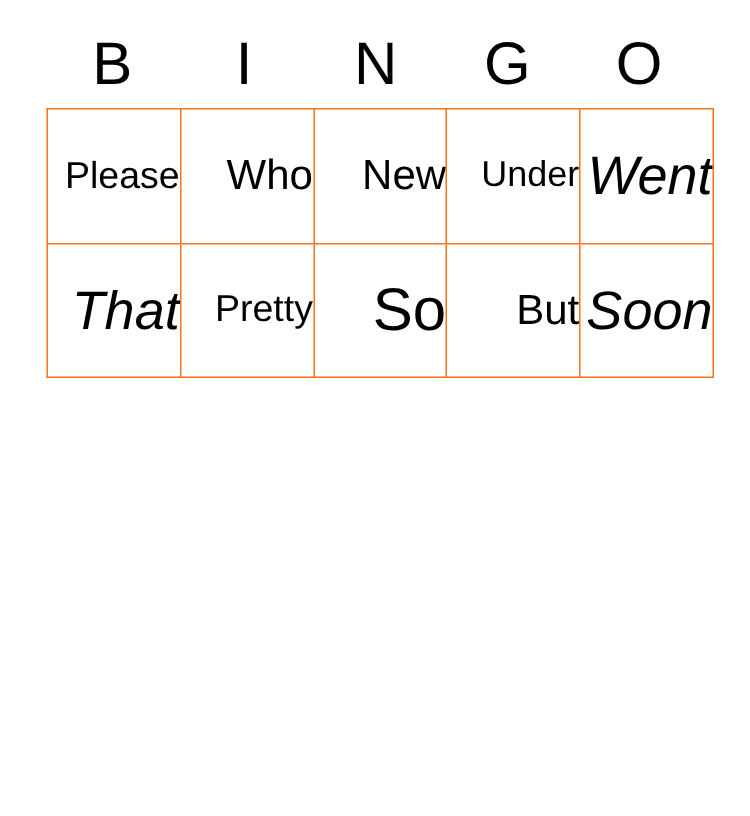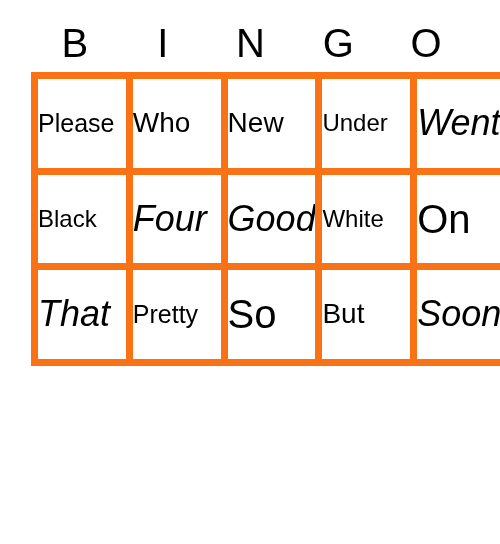--- a/index.html
+++ b/index.html
@@ -43,22 +43,22 @@
 
   
   .grid {
     width: 439px;
     border-collapse: collapse;
     table-layout: fixed;
   }
   .grid td {
     width: 87.8px;
     height: 88.6px;
-    border: 7px solid #f97316;
-    text-align: left;
+    border: 1px solid #f97316;
+    text-align: right;
     vertical-align: middle;
     padding: 0;
     overflow: hidden;
     background: #ffffff;
   }
   .cell-text {
     display: block;
     line-height: 1;
     white-space: nowrap;
     color: #000000;
@@ -98,37 +98,20 @@
           </td>
         <td>
             <span class="cell-text len-5">Under</span>
           </td>
         <td>
             <span class="cell-text len-4">Went</span>
           </td>
       </tr>
       <tr>
         <td>
-            <span class="cell-text len-5">Black</span>
-          </td>
-        <td>
-            <span class="cell-text len-4">Four</span>
-          </td>
-        <td>
-            <span class="cell-text len-4">Good</span>
-          </td>
-        <td>
-            <span class="cell-text len-5">White</span>
-          </td>
-        <td>
-            <span class="cell-text len-2">On</span>
-          </td>
-      </tr>
-      <tr>
-        <td>
             <span class="cell-text len-4">That</span>
           </td>
         <td>
             <span class="cell-text len-6">Pretty</span>
           </td>
         <td>
             <span class="cell-text len-2">So</span>
           </td>
         <td>
             <span class="cell-text len-3">But</span>

